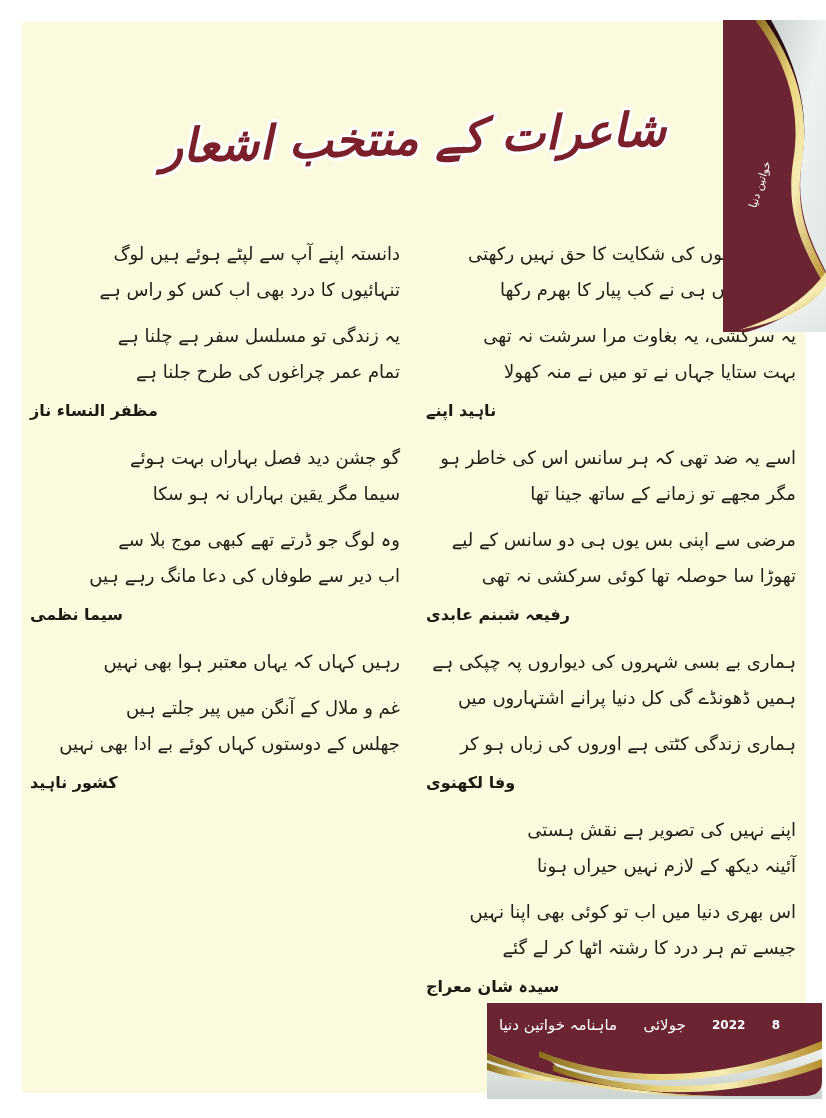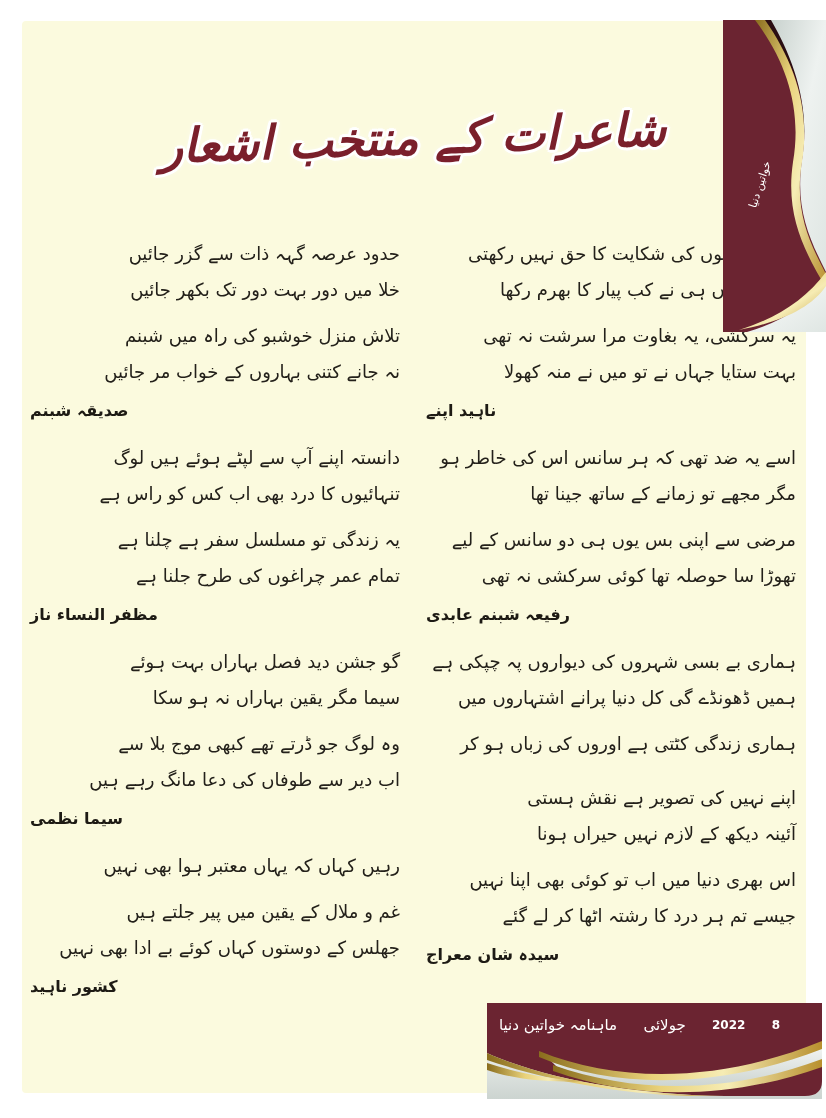--- a/index.html
+++ b/index.html
@@ -88,47 +88,37 @@
     </div>
 
     <div class="section">
       <div class="couplet">
         <div class="verse-line">ہماری بے بسی شہروں کی دیواروں پہ چپکی ہے</div>
         <div class="verse-line">ہمیں ڈھونڈے گی کل دنیا پرانے اشتہاروں میں</div>
       </div>
       <div class="couplet">
         <div class="verse-line">ہماری زندگی کٹتی ہے اوروں کی زباں ہو کر</div>
       </div>
+      <div class="poet-name">وفا لکھنوی</div>
     </div>
 
     <div class="section">
       <div class="couplet">
         <div class="verse-line">اپنے نہیں کی تصویر ہے نقش ہستی</div>
         <div class="verse-line">آئینہ دیکھ کے لازم نہیں حیراں ہونا</div>
       </div>
       <div class="couplet">
         <div class="verse-line">اس بھری دنیا میں اب تو کوئی بھی اپنا نہیں</div>
         <div class="verse-line">جیسے تم ہر درد کا رشتہ اٹھا کر لے گئے</div>
       </div>
       <div class="poet-name">سیدہ شان معراج</div>
     </div>
   </div>
 
   <div class="col">
-    <div class="section">
-      <div class="couplet">
-        <div class="verse-line">حدود عرصہ گہہ ذات سے گزر جائیں</div>
-        <div class="verse-line">خلا میں دور بہت دور تک بکھر جائیں</div>
-      </div>
-      <div class="couplet">
-        <div class="verse-line">تلاش منزل خوشبو کی راہ میں شبنم</div>
-        <div class="verse-line">نہ جانے کتنی بہاروں کے خواب مر جائیں</div>
-      </div>
-      <div class="poet-name">صدیقہ شبنم</div>
-    </div>
 
     <div class="section">
       <div class="couplet">
         <div class="verse-line">دانستہ اپنے آپ سے لپٹے ہوئے ہیں لوگ</div>
         <div class="verse-line">تنہائیوں کا درد بھی اب کس کو راس ہے</div>
       </div>
       <div class="couplet">
         <div class="verse-line">یہ زندگی تو مسلسل سفر ہے چلنا ہے</div>
         <div class="verse-line">تمام عمر چراغوں کی طرح جلنا ہے</div>
       </div>
@@ -145,21 +135,21 @@
         <div class="verse-line">اب دیر سے طوفاں کی دعا مانگ رہے ہیں</div>
       </div>
       <div class="poet-name">سیما نظمی</div>
     </div>
 
     <div class="section">
       <div class="couplet">
         <div class="verse-line">رہیں کہاں کہ یہاں معتبر ہوا بھی نہیں</div>
       </div>
       <div class="couplet">
-        <div class="verse-line">غم و ملال کے یقین میں پیر جلتے ہیں</div>
+        <div class="verse-line">غم و ملال کے آنگن میں پیر جلتے ہیں</div>
         <div class="verse-line">جھلس کے دوستوں کہاں کوئے بے ادا بھی نہیں</div>
       </div>
       <div class="poet-name">کشور ناہید</div>
     </div>
   </div>
 </div>
 
 <div class="side-band">
   <svg viewBox="0 0 103 312" width="103" height="312">
     <defs>

